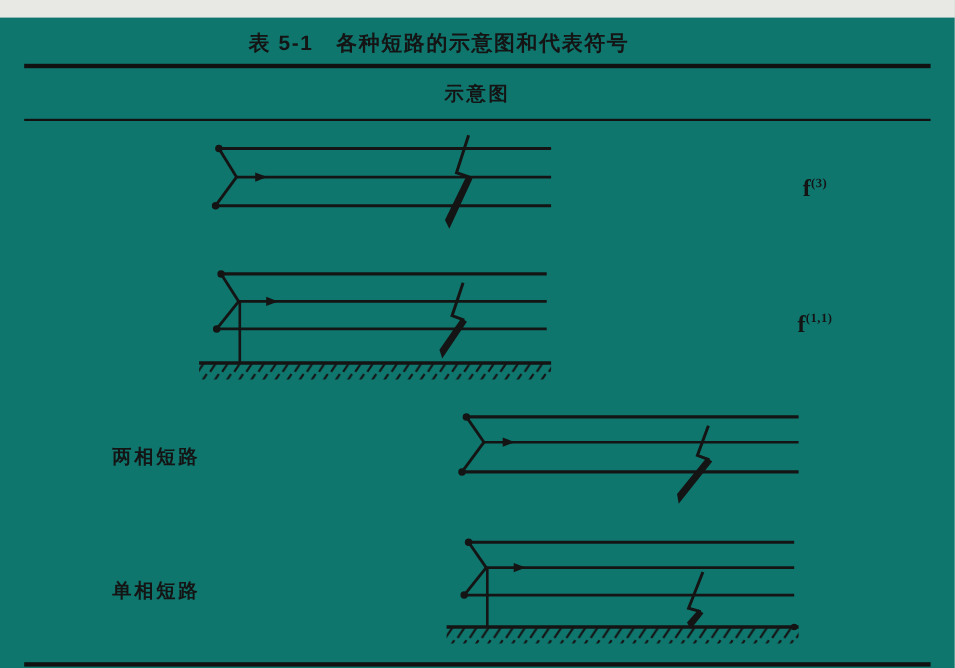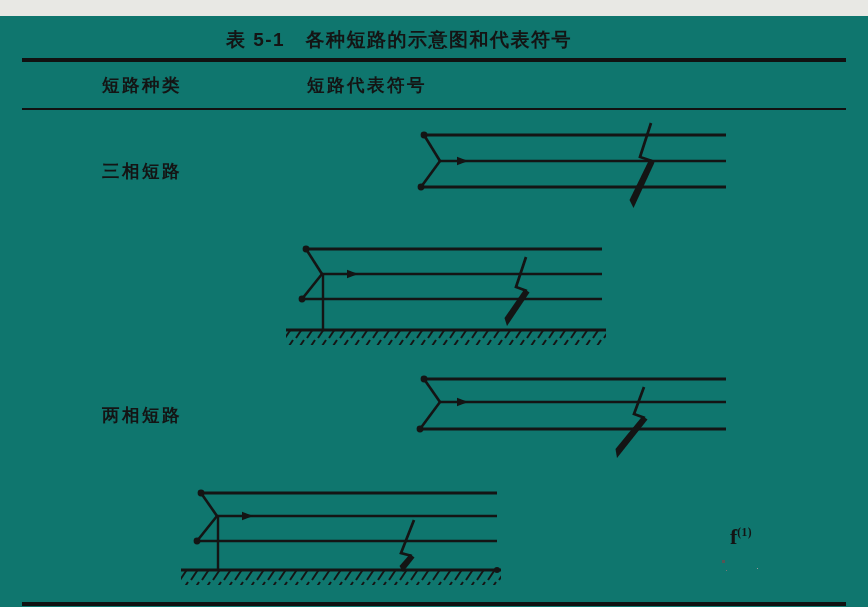--- a/index.html
+++ b/index.html
@@ -53,48 +53,49 @@
 
 <div class="page">
 
   <div class="title">表 5-1　各种短路的示意图和代表符号</div>
 
   <div class="table">
 
     <div class="rule thick"></div>
 
     <div class="hdr">
-      <div class="c1">短路种类</div>
-      <div class="c3">短路代表符号</div>
+      <div class="c2">
+        <span>示意图</span>
+      </div>
     </div>
 
     <div class="rule mid"></div>
 
     <div class="row r1">
-      <div class="c1 kind">三相短路</div>
       <div class="c2">
         <svg class="diag" width="330" height="100" viewBox="0 0 330 100">
           <g>
             <line class="ln" x1="20" y1="14" x2="322" y2="14" stroke-width="2.8"></line>
             <line class="ln" x1="36" y1="40" x2="322" y2="40" stroke-width="2.4"></line>
             <line class="ln" x1="17" y1="66" x2="322" y2="66" stroke-width="2.8"></line>
           </g>
           <g>
             <circle class="fill" cx="20" cy="14" r="3.4"></circle>
             <circle class="fill" cx="17" cy="66" r="3.4"></circle>
             <line class="ln" x1="20" y1="14" x2="36" y2="40" stroke-width="2.6"></line>
             <line class="ln" x1="36" y1="40" x2="17" y2="66" stroke-width="2.6"></line>
             <polygon class="fill" points="53,35.8 53,44.2 64,40"></polygon>
           </g>
           <g>
             <polyline class="ln" points="247,2 236,36 248,40" stroke-width="2.7"></polyline>
             <polygon class="fill" points="245.5,38 250.5,41.5 229.5,87 225.5,79"></polygon>
           </g>
         </svg>
       </div>
+      <div class="c3 sym"><span class="f">f</span><sup>(3)</sup></div>
     </div>
 
     <div class="row r2">
       <div class="c2">
         <svg class="diag" width="330" height="108" viewBox="0 0 330 108">
           <defs>
             <pattern id="h2" width="11" height="14" patternUnits="userSpaceOnUse">
               <line x1="9" y1="1" x2="1" y2="13" stroke="#141414" stroke-width="2"></line>
             </pattern>
           </defs>
@@ -116,20 +117,21 @@
           <g>
             <line class="ln" x1="2" y1="89" x2="322" y2="89" stroke-width="3"></line>
             <rect x="2" y="90" width="320" height="14" fill="url(#h2)"></rect>
           </g>
           <g>
             <polyline class="ln" points="242,16 232,46 243,50" stroke-width="2.7"></polyline>
             <polygon class="fill" points="240.5,48 245.5,51.5 223,85 220.5,77"></polygon>
           </g>
         </svg>
       </div>
+      <div class="c3 sym"><span class="f">f</span><sup>(1,1)</sup></div>
     </div>
 
     <div class="row r3">
       <div class="c1 kind">两相短路</div>
       <div class="c2">
         <svg class="diag" width="330" height="98" viewBox="0 0 330 98">
           <g>
             <line class="ln" x1="20" y1="13" x2="322" y2="13" stroke-width="2.8"></line>
             <line class="ln" x1="36" y1="36" x2="322" y2="36" stroke-width="2.4"></line>
             <line class="ln" x1="16" y1="63" x2="322" y2="63" stroke-width="2.8"></line>
@@ -143,20 +145,21 @@
           </g>
           <g>
             <polyline class="ln" points="240,21 230,48 241,52" stroke-width="2.7"></polyline>
             <polygon class="fill" points="238.5,50 243.5,53.5 213,92 211.5,83"></polygon>
           </g>
         </svg>
       </div>
     </div>
 
     <div class="row r4">
+      <div class="c1 kind">单相短路</div>
       <div class="c2">
         <svg class="diag" width="330" height="108" viewBox="0 0 330 108">
           <defs>
             <pattern id="h4" width="11" height="14" patternUnits="userSpaceOnUse">
               <line x1="9" y1="1" x2="1" y2="13" stroke="#141414" stroke-width="2"></line>
             </pattern>
           </defs>
           <g>
             <line class="ln" x1="22" y1="10" x2="318" y2="10" stroke-width="2.8"></line>
             <line class="ln" x1="38" y1="33" x2="318" y2="33" stroke-width="2.4"></line>
@@ -176,19 +179,18 @@
             <line class="ln" x1="2" y1="87" x2="322" y2="87" stroke-width="3"></line>
             <circle class="fill" cx="318" cy="87" r="3"></circle>
             <rect x="2" y="88" width="320" height="14" fill="url(#h4)"></rect>
           </g>
           <g>
             <polyline class="ln" points="235,37 222,70 233,73" stroke-width="2.7"></polyline>
             <polygon class="fill" points="231,71 235.5,74.5 224,89 220.5,83"></polygon>
           </g>
         </svg>
       </div>
-      <div class="c3 sym"><span class="f">f</span><sup>(1)</sup><span class="speck"></span></div>
     </div>
 
     <div class="rule thick"></div>
 
   </div>
 </div>
 
 </body></html>

